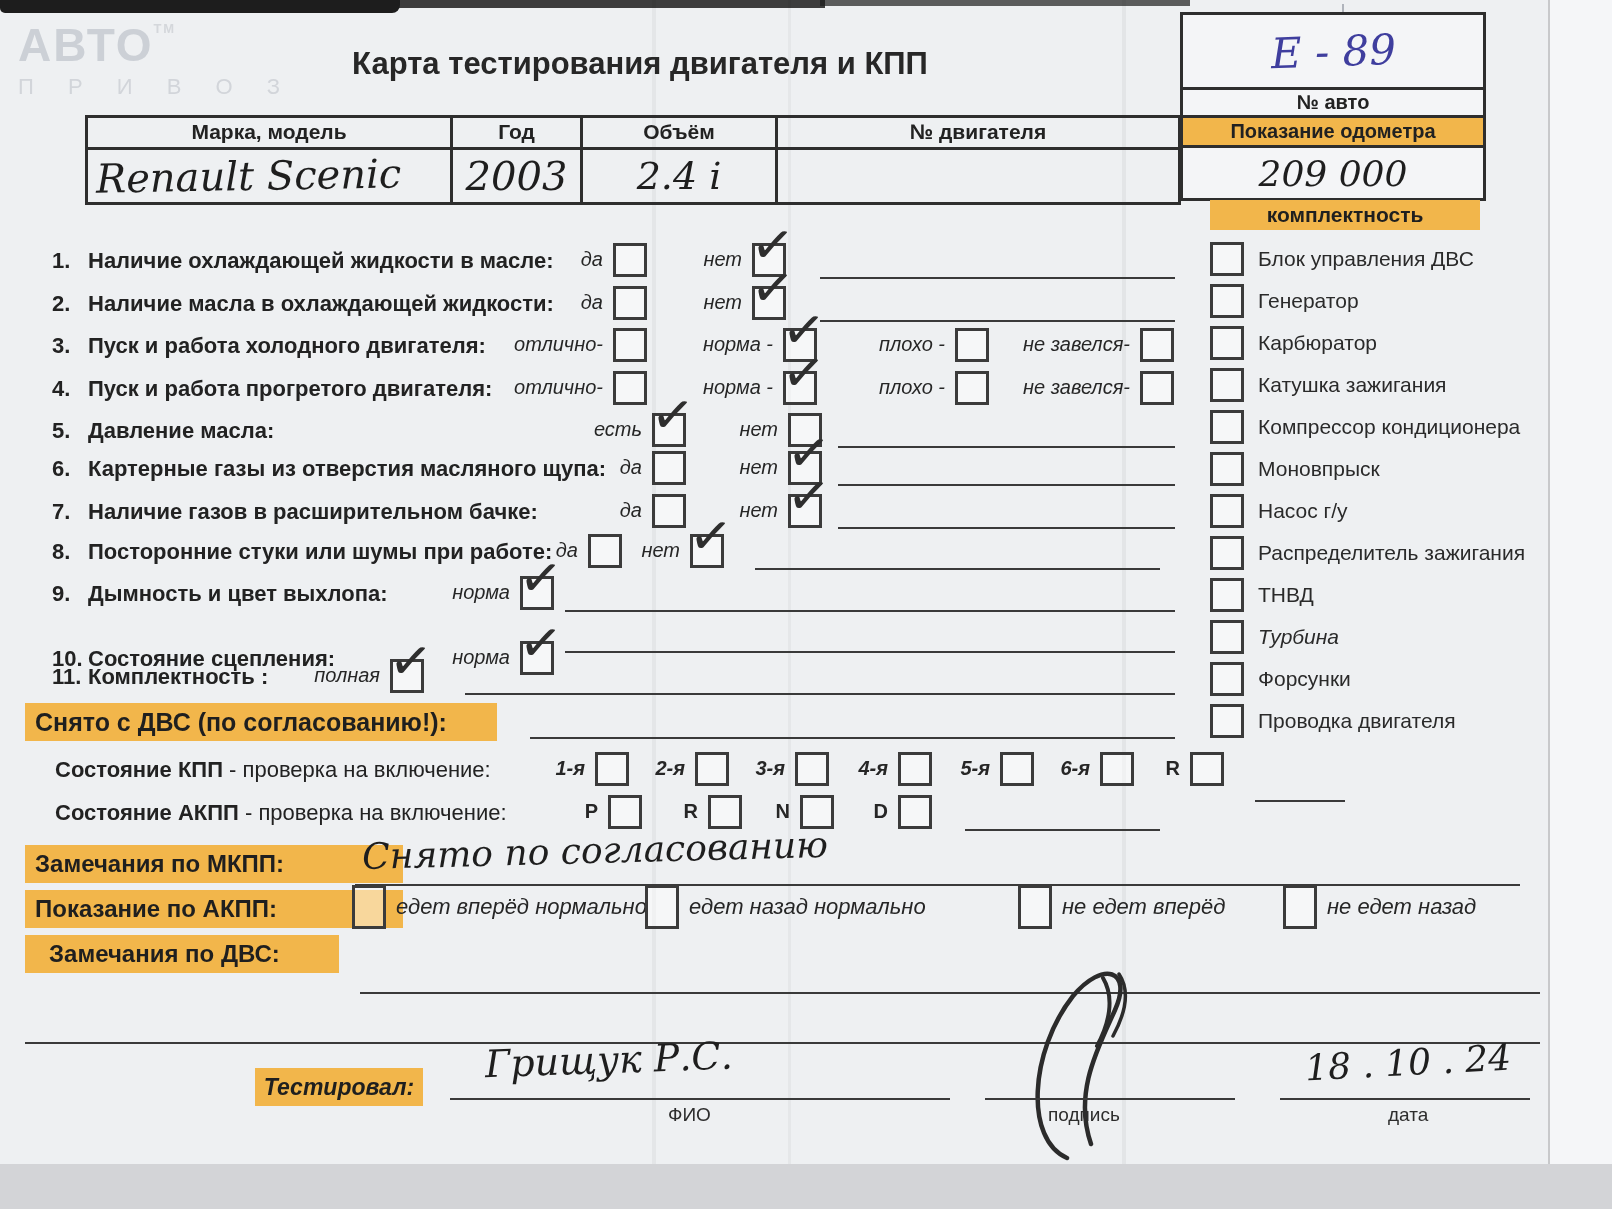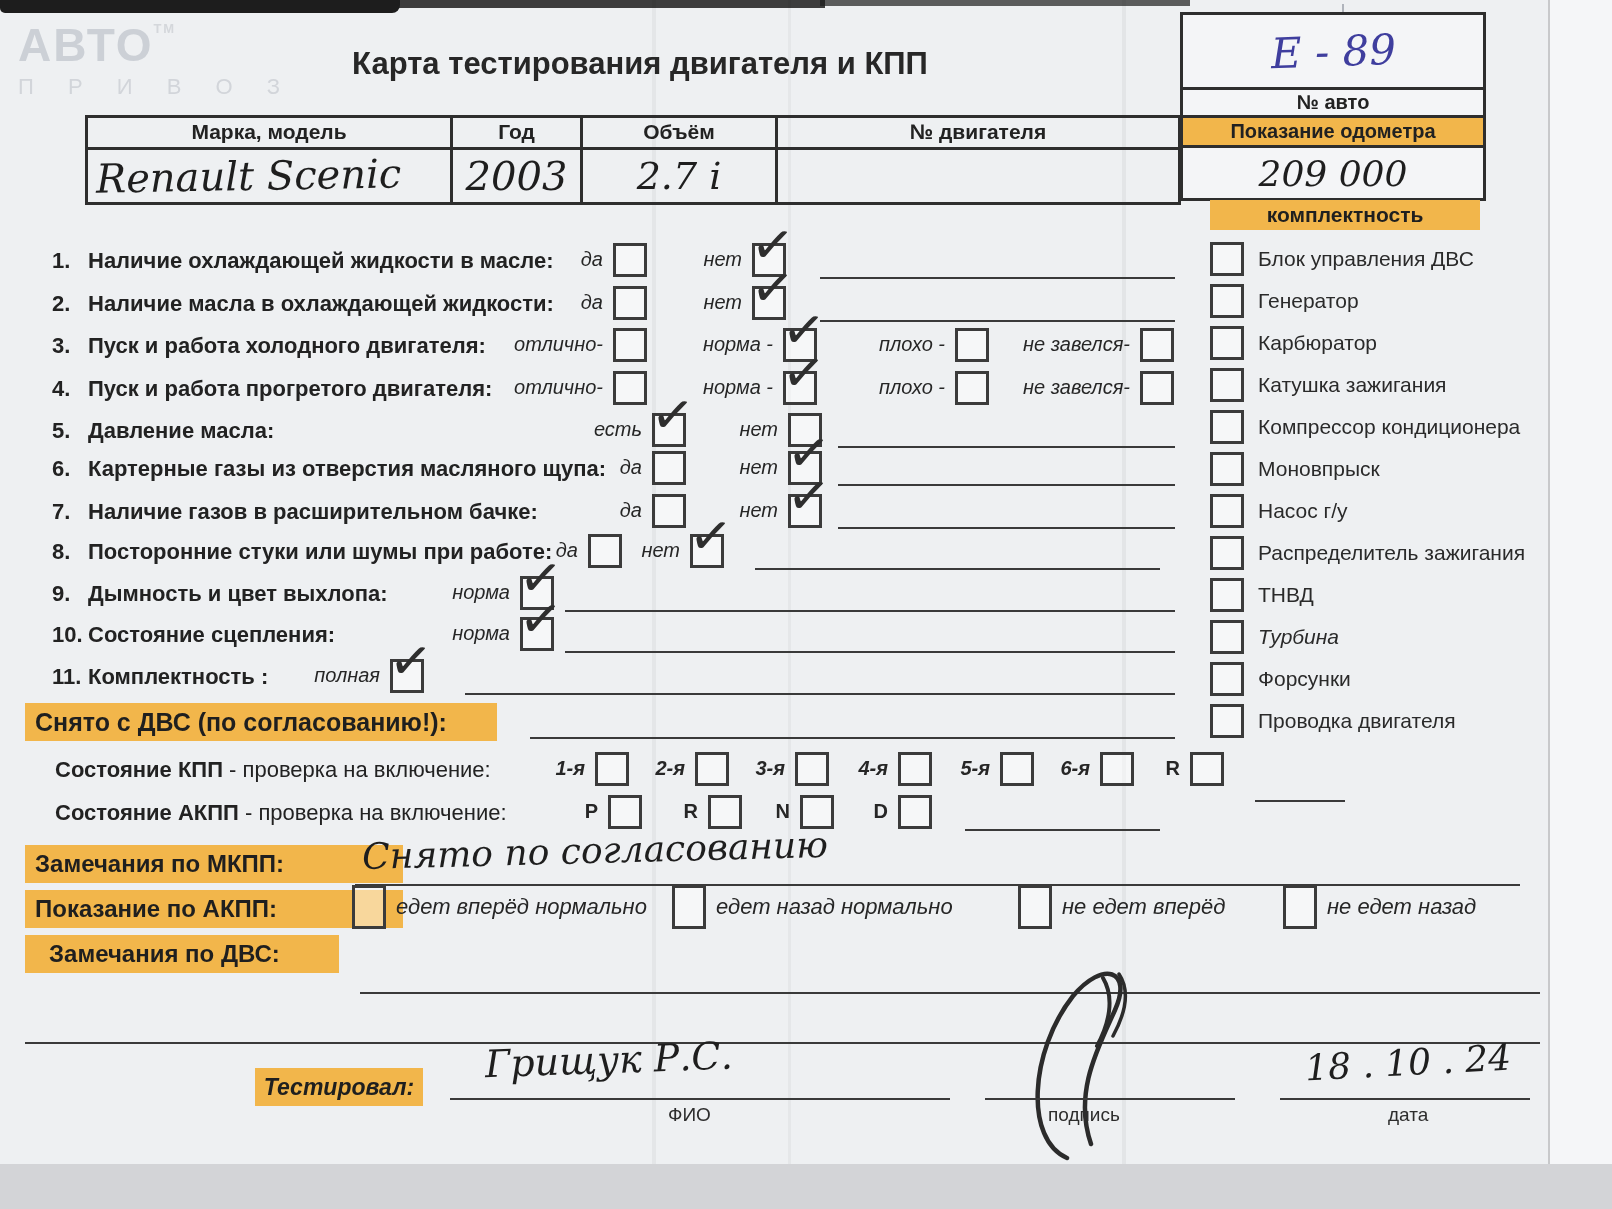--- a/index.html
+++ b/index.html
@@ -103,21 +103,21 @@
       <div class="cell w4">№ двигателя</div>
     </div>
     <div class="r vrow">
       <div class="cell w1" style="justify-content:flex-start;padding-left:8px;">
           <span class="hand" style="font-size:40px;transform:rotate(-1deg);">Renault Scenic</span>
         </div>
       <div class="cell w2">
           <span class="hand" style="font-size:40px;">2003</span>
         </div>
       <div class="cell w3">
-          <span class="hand" style="font-size:38px;">2.7 i</span>
+          <span class="hand" style="font-size:38px;">2.4 i</span>
         </div>
       <div class="cell w4">
           <span class="hand"></span>
         </div>
     </div>
   </div>
 
   <div class="banner" style="left:1210px;top:200px;width:270px;height:30px;justify-content:center;font-size:21px;">
     <span>комплектность</span>
   </div>
@@ -332,21 +332,21 @@
     <span class="rnum">9.</span>
     <span class="rlbl">Дымность и цвет выхлопа:</span>
     <span class="opt is-checked" style="left:520px;">
         <i class="olbl">норма</i>
         <span class="box"></span>
         <span class="check">✓</span>
       </span>
   </div>
   <div class="hline" style="left:565px;width:610px;top:610px;"></div>
 
-  <div class="row" style="top:617px;">
+  <div class="row" style="top:641px;">
     <span class="rnum">10.</span>
     <span class="rlbl">Состояние сцепления:</span>
     <span class="opt is-checked" style="left:520px;">
         <i class="olbl">норма</i>
         <span class="box"></span>
         <span class="check">✓</span>
       </span>
   </div>
   <div class="hline" style="left:565px;width:610px;top:651px;"></div>
 
@@ -428,21 +428,21 @@
 
   <div class="banner" style="left:25px;top:890px;width:368px;height:38px;font-size:24px;padding-left:10px;">
     <span>Показание по АКПП:</span>
   </div>
   <div class="aopt" style="left:352px;top:885px;">
       <span style="position:relative;">
         <span class="box tallbox"></span>
       </span>
       <span class="albl">едет вперёд нормально</span>
     </div>
-  <div class="aopt" style="left:672px;top:885px;">
+  <div class="aopt" style="left:645px;top:885px;">
       <span style="position:relative;">
         <span class="box tallbox"></span>
       </span>
       <span class="albl">едет назад нормально</span>
     </div>
   <div class="aopt" style="left:1018px;top:885px;">
       <span style="position:relative;">
         <span class="box tallbox"></span>
       </span>
       <span class="albl">не едет вперёд</span>

